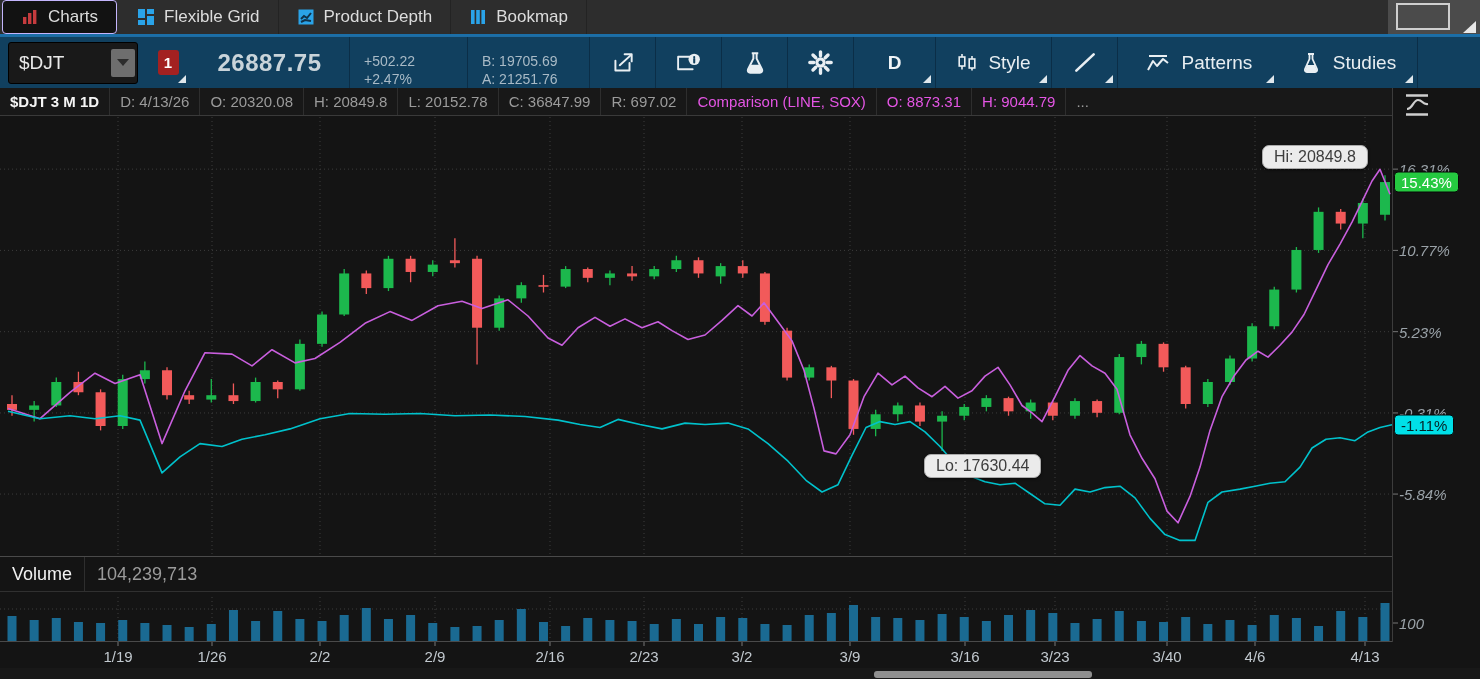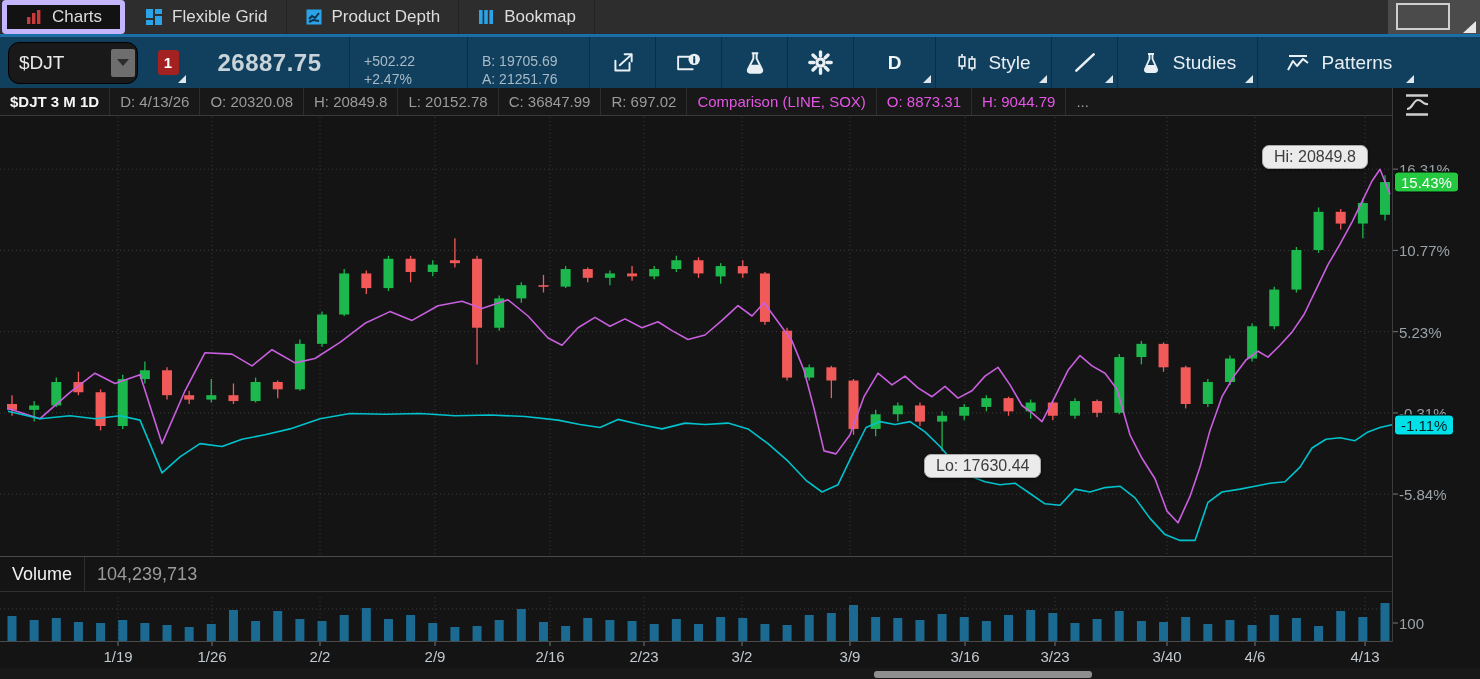--- a/index.html
+++ b/index.html
@@ -4,32 +4,32 @@
 <style>
   * { box-sizing: border-box; margin: 0; padding: 0; }
   html,body { width:1480px; height:679px; background:#141414; overflow:hidden;
     font-family:"Liberation Sans","DejaVu Sans",sans-serif; }
   #app { position:relative; width:1480px; height:679px; background:#141414; }
 
   
   #tabbar { position:absolute; left:0; top:0; width:1480px; height:34px; background:#2d2d2d; display:flex; align-items:stretch; }
   #tabbar-underline { position:absolute; left:0; top:34px; width:1480px; height:2px; background:#1b6fa8; }
   .tab { display:flex; align-items:center; gap:9px; padding:0 18px; color:#dcdcdc; font-size:17px; border-right:1px solid #232323; cursor:pointer; }
-  .tab.active { background:#121212; border-radius:4px; margin:0 2px; border:5px solid #c4b5fd; }
+  .tab.active { background:#121212; border-radius:4px; margin:0 2px; border:1px solid #c4b5fd; }
   .tab svg { flex:0 0 auto; }
   #win-zone { position:absolute; right:0; top:0; width:92px; height:34px; background:#4b4b4b; }
   #win-btn { position:absolute; left:8px; top:3px; width:54px; height:27px; border:2px solid #cfcfcf; background:transparent; }
   #win-corner { position:absolute; right:4px; bottom:1px; width:0; height:0; border-left:13px solid transparent; border-bottom:12px solid #e8e8e8; }
 
   
   #toolbar { position:absolute; left:0; top:36px; width:1480px; height:52px; background:#11405f; border-top:1px solid #1e6ca3; display:flex; align-items:stretch; }
   .tcell { position:relative; display:flex; align-items:center; justify-content:center; border-right:1px solid #0b2e47; }
   .tcell.noline { border-right:none; }
   #symbol-wrap { width:146px; border-right:none; }
-  #symbol-box { position:relative; width:130px; height:42px; background:#191919; border:1px solid #000; border-radius:11px; display:flex; align-items:center; }
+  #symbol-box { position:relative; width:130px; height:42px; background:#191919; border:1px solid #000; border-radius:3px; display:flex; align-items:center; }
   #symbol-input { flex:1; background:transparent; border:none; outline:none; color:#e9e9e9; font-size:19px; padding-left:10px; width:96px; font-family:inherit; }
   #symbol-dd { width:24px; height:28px; margin-right:2px; background:#6e6e6e; border-radius:2px; display:flex; align-items:center; justify-content:center; }
   .caret-down { width:0; height:0; border-left:6px solid transparent; border-right:6px solid transparent; border-top:7px solid #2c2c2c; }
   #alert-cell { width:44px; border-right:none; }
   #alert-badge { width:21px; height:25px; background:#a32121; border-radius:3px; color:#fff; font-weight:bold; font-size:15px; display:flex; align-items:center; justify-content:center; }
   .corner-tri { position:absolute; right:4px; bottom:5px; width:0; height:0; border-left:8px solid transparent; border-bottom:8px solid #dfe7ec; }
   #price-cell { width:160px; color:#c9d4da; font-size:24px; font-weight:bold; letter-spacing:0.5px; }
   .twoline { flex-direction:column; align-items:flex-start; justify-content:flex-end; padding-left:14px; color:#a9bac6; font-size:14px; line-height:18px; }
   #change-cell { width:118px; }
   #ba-cell { width:122px; }
@@ -44,21 +44,21 @@
   
   #chartheader { position:absolute; left:0; top:88px; width:1392px; height:28px; background:#181818; border-bottom:1px solid #3a3a3a; display:flex; align-items:stretch; font-size:15px; }
   .hcell { display:flex; align-items:center; padding:4px 10px; border-right:1px solid #2e2e2e; color:#9b9b9b; white-space:nowrap; }
   .hcell.title { color:#f5f5f5; font-weight:bold; }
   .hcell.magenta { color:#e455e4; }
   .hcell.ellip { border-right:none; }
 
   
   #chartsvg { position:absolute; left:0; top:0; width:1480px; height:679px; z-index:1; }
   #overlays { position:absolute; left:0; top:0; width:1480px; height:679px; z-index:2; pointer-events:none; }
-  .ytick { position:absolute; left:1399px; transform:translateY(-50%); color:#9aa2a8; font-size:15px; }
+  .ytick { position:absolute; left:1399px; transform:translateY(-50%); color:#9aa2a8; font-size:15px;font-style:italic; }
   .ybadge { position:absolute; left:1394px; transform:translateY(-50%); font-size:15px; padding:1px 6px; border-radius:4px; border:1px solid #070707; }
   .marker { position:absolute; background:#ebebeb; border:1px solid #aaa; border-radius:7px; color:#3d3d3d; font-size:16px; padding:2px 11px; box-shadow:0 1px 3px rgba(0,0,0,.6); }
   .xlabel { position:absolute; top:648px; transform:translateX(-50%); color:#c2c9cf; font-size:15px; }
   #right-border { position:absolute; left:1392px; top:88px; width:1px; height:554px; background:#3c3c3c; z-index:2; }
   #axis-icon { position:absolute; left:1402px; top:92px; z-index:2; }
 
   
   #volhead { position:absolute; left:0; top:556px; width:1392px; height:36px; background:#141414; border-top:1px solid #4a4a4a; border-bottom:1px solid #303030; display:flex; align-items:stretch; z-index:2; }
   #vol-label { display:flex; align-items:center; padding:0 12px; color:#f2f2f2; font-size:18px; border-right:1px solid #2e2e2e; }
   #vol-value { display:flex; align-items:center; padding:0 12px; color:#9b9b9b; font-size:18px; }
@@ -451,34 +451,34 @@
       </svg>
       <span>Style</span>
       <div class="corner-tri"></div>
     </div>
     <div class="tcell" id="line-cell">
       <svg width="26" height="26" viewBox="0 0 24 24">
         <path d="M4 19 L20 4" stroke="#e9eff3" stroke-width="2.4" stroke-linecap="round"></path>
       </svg>
       <div class="corner-tri"></div>
     </div>
+    <div class="tcell noline" id="patterns-cell">
+      <svg width="28" height="24" viewBox="0 0 28 24">
+        <path d="M5 5 h18" stroke="#e9eff3" stroke-width="2"></path>
+        <path d="M4 19 L9 10 L13 15 L19 8 L24 12" stroke="#e9eff3" stroke-width="2" fill="none" stroke-linejoin="round"></path>
+      </svg>
+      <span>Patterns</span>
+      <div class="corner-tri"></div>
+    </div>
     <div class="tcell" id="studies-cell">
       <svg width="24" height="24" viewBox="0 0 24 24">
         <path d="M9 3 h6 M10.5 3 v5 L6 18 a2.2 2.2 0 0 0 2 3 h8 a2.2 2.2 0 0 0 2-3 L13.5 8 V3" fill="none" stroke="#e9eff3" stroke-width="1.8" stroke-linejoin="round"></path>
         <path d="M8.2 14 L15.8 14 L18.2 19.8 a1.1 1.1 0 0 1 -1 1.5 h-10.4 a1.1 1.1 0 0 1 -1 -1.5 Z" fill="#e9eff3" stroke="none"></path>
       </svg>
       <span>Studies</span>
-      <div class="corner-tri"></div>
-    </div>
-    <div class="tcell noline" id="patterns-cell">
-      <svg width="28" height="24" viewBox="0 0 28 24">
-        <path d="M5 5 h18" stroke="#e9eff3" stroke-width="2"></path>
-        <path d="M4 19 L9 10 L13 15 L19 8 L24 12" stroke="#e9eff3" stroke-width="2" fill="none" stroke-linejoin="round"></path>
-      </svg>
-      <span>Patterns</span>
       <div class="corner-tri"></div>
     </div>
   </div>
 
   <div id="chartheader">
     <div class="hcell title">$DJT 3 M 1D</div>
     <div class="hcell">D: 4/13/26</div>
     <div class="hcell">O: 20320.08</div>
     <div class="hcell">H: 20849.8</div>
     <div class="hcell">L: 20152.78</div>

